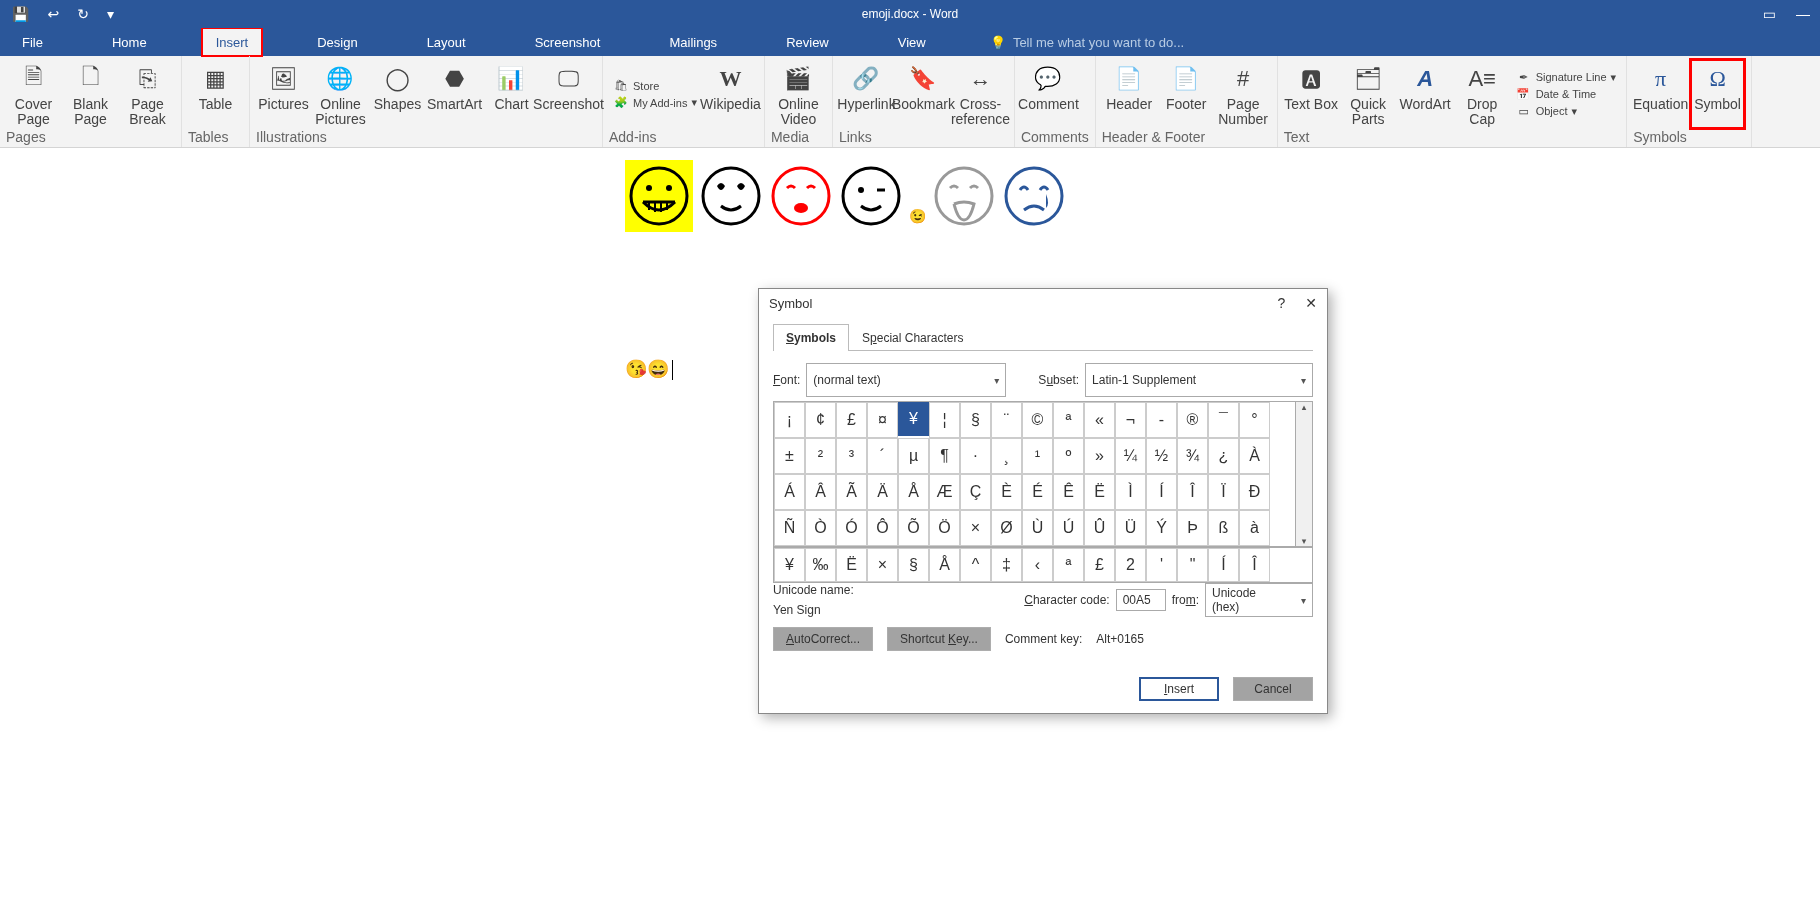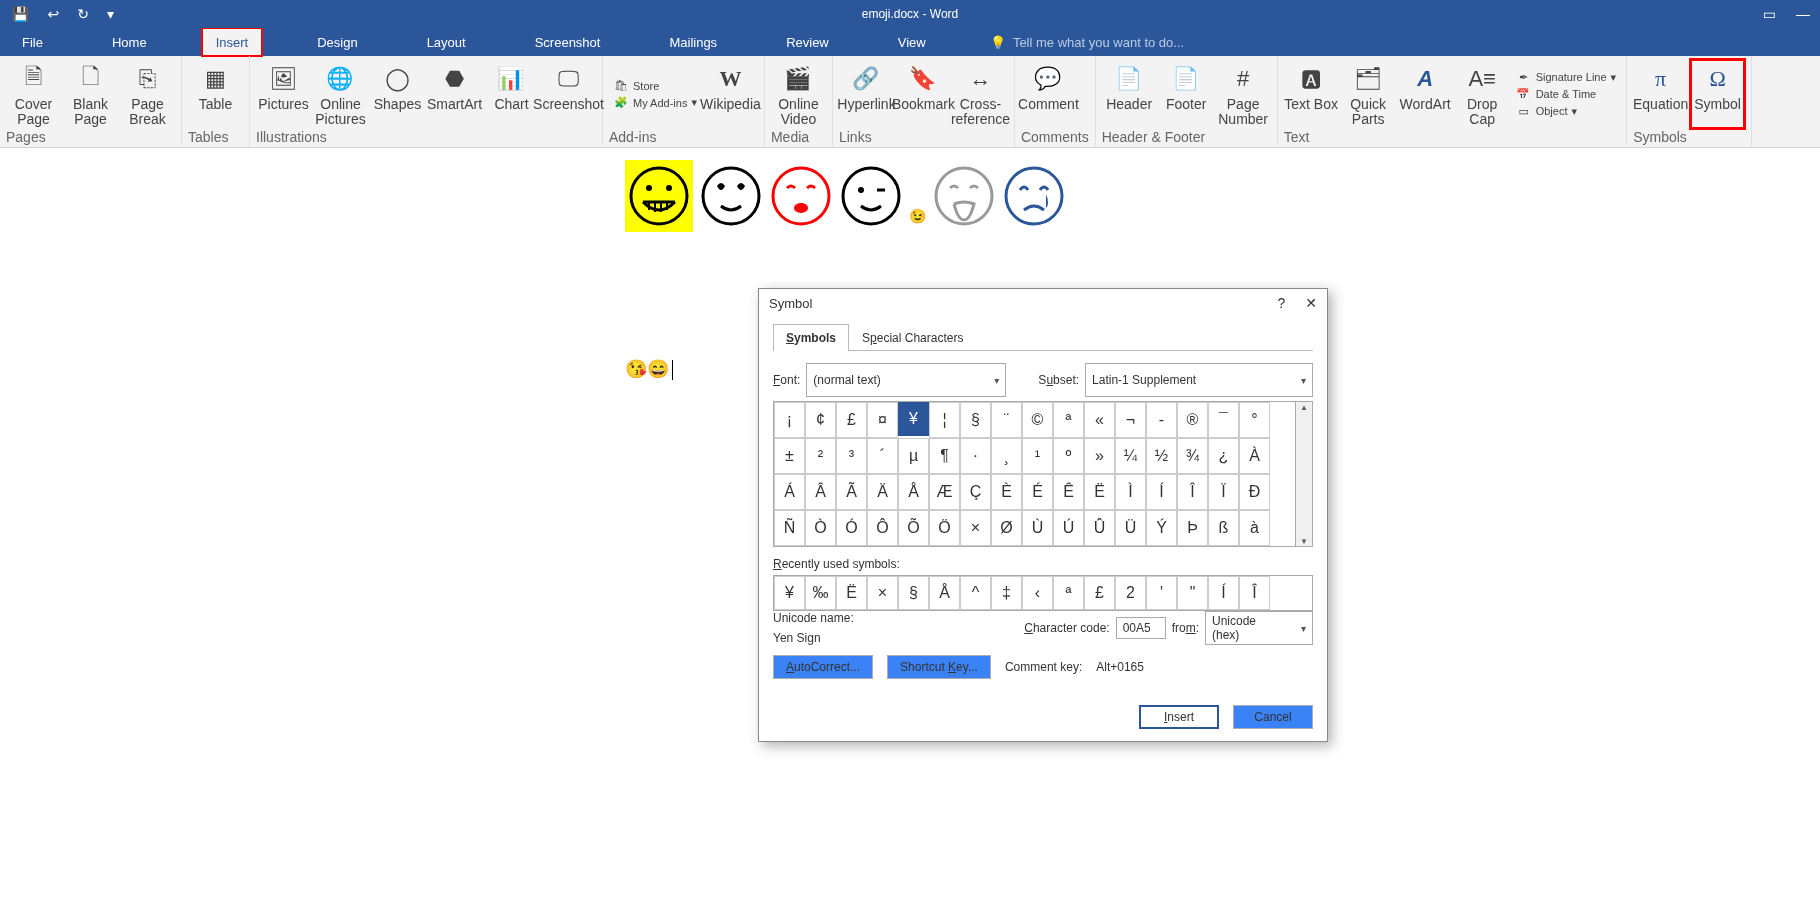--- a/index.html
+++ b/index.html
@@ -59,21 +59,21 @@
   .grid { border: 1px solid #aaa; display: grid; grid-template-columns: repeat(16, 31px); grid-auto-rows: 36px; flex:1;}
   .cell { border: 1px solid #ccc; display: flex; align-items: center; justify-content: center; font-size: 16px; cursor: pointer; background:#fff;}
   .cell.sel { background: #2b579a; color: #fff; border-color:#2b579a;}
   .scroll { width: 17px; border:1px solid #aaa; border-left:none; background:#f0f0f0; display:flex; flex-direction:column; justify-content:space-between; align-items:center; font-size:9px; color:#555;}
   .section-label { font-size: 12px; margin: 10px 0 4px 0; }
   .recent-grid { border: 1px solid #aaa; display: grid; grid-template-columns: repeat(16, 31px); grid-auto-rows: 34px; }
   .info-row { display:flex; justify-content:space-between; align-items:flex-end; font-size:12px;}
   .info-left { display:flex; flex-direction:column; gap:6px;}
   .info-right { display:flex; align-items:center; gap:6px;}
   .txtin { border:1px solid #aaa; height:22px; padding:0 6px; display:flex; align-items:center; background:#fff; min-width:50px;}
-  .btn { border:1px solid #adadad; background:#3b82f6; padding:4px 12px; font-size:12px; cursor:pointer;}
+  .btn { border:1px solid #adadad; background:#a3a3a3; padding:4px 12px; font-size:12px; cursor:pointer;}
   .btn.def { border-color:#2b579a; background:#fff;}
   .action-row { display:flex; gap:14px; align-items:center; margin-top:10px; font-size:12px;}
   .footer { display:flex; justify-content:flex-end; gap:14px; padding:12px 14px; }
   .footer .btn { min-width:80px; text-align:center;}
   .footer .btn.def { border:1px solid #2b579a; box-shadow: inset 0 0 0 1px #2b579a;}
 </style>
 </head>
 <body>
 
 <div class="titlebar">
@@ -428,21 +428,20 @@
           <div class="cell">Ý</div>
           <div class="cell">Þ</div>
           <div class="cell">ß</div>
           <div class="cell">à</div>
         </div>
       <div class="scroll">
           <span>▴</span>
           <span>▾</span>
         </div>
     </div>
-    <div class="section-label"><u>R</u>ecently used symbols:</div>
     <div class="recent-grid" id="recent-grid">
         <div class="cell">¥</div>
         <div class="cell">‰</div>
         <div class="cell">Ë</div>
         <div class="cell">×</div>
         <div class="cell">§</div>
         <div class="cell">Å</div>
         <div class="cell">^</div>
         <div class="cell">‡</div>
         <div class="cell">‹</div>

